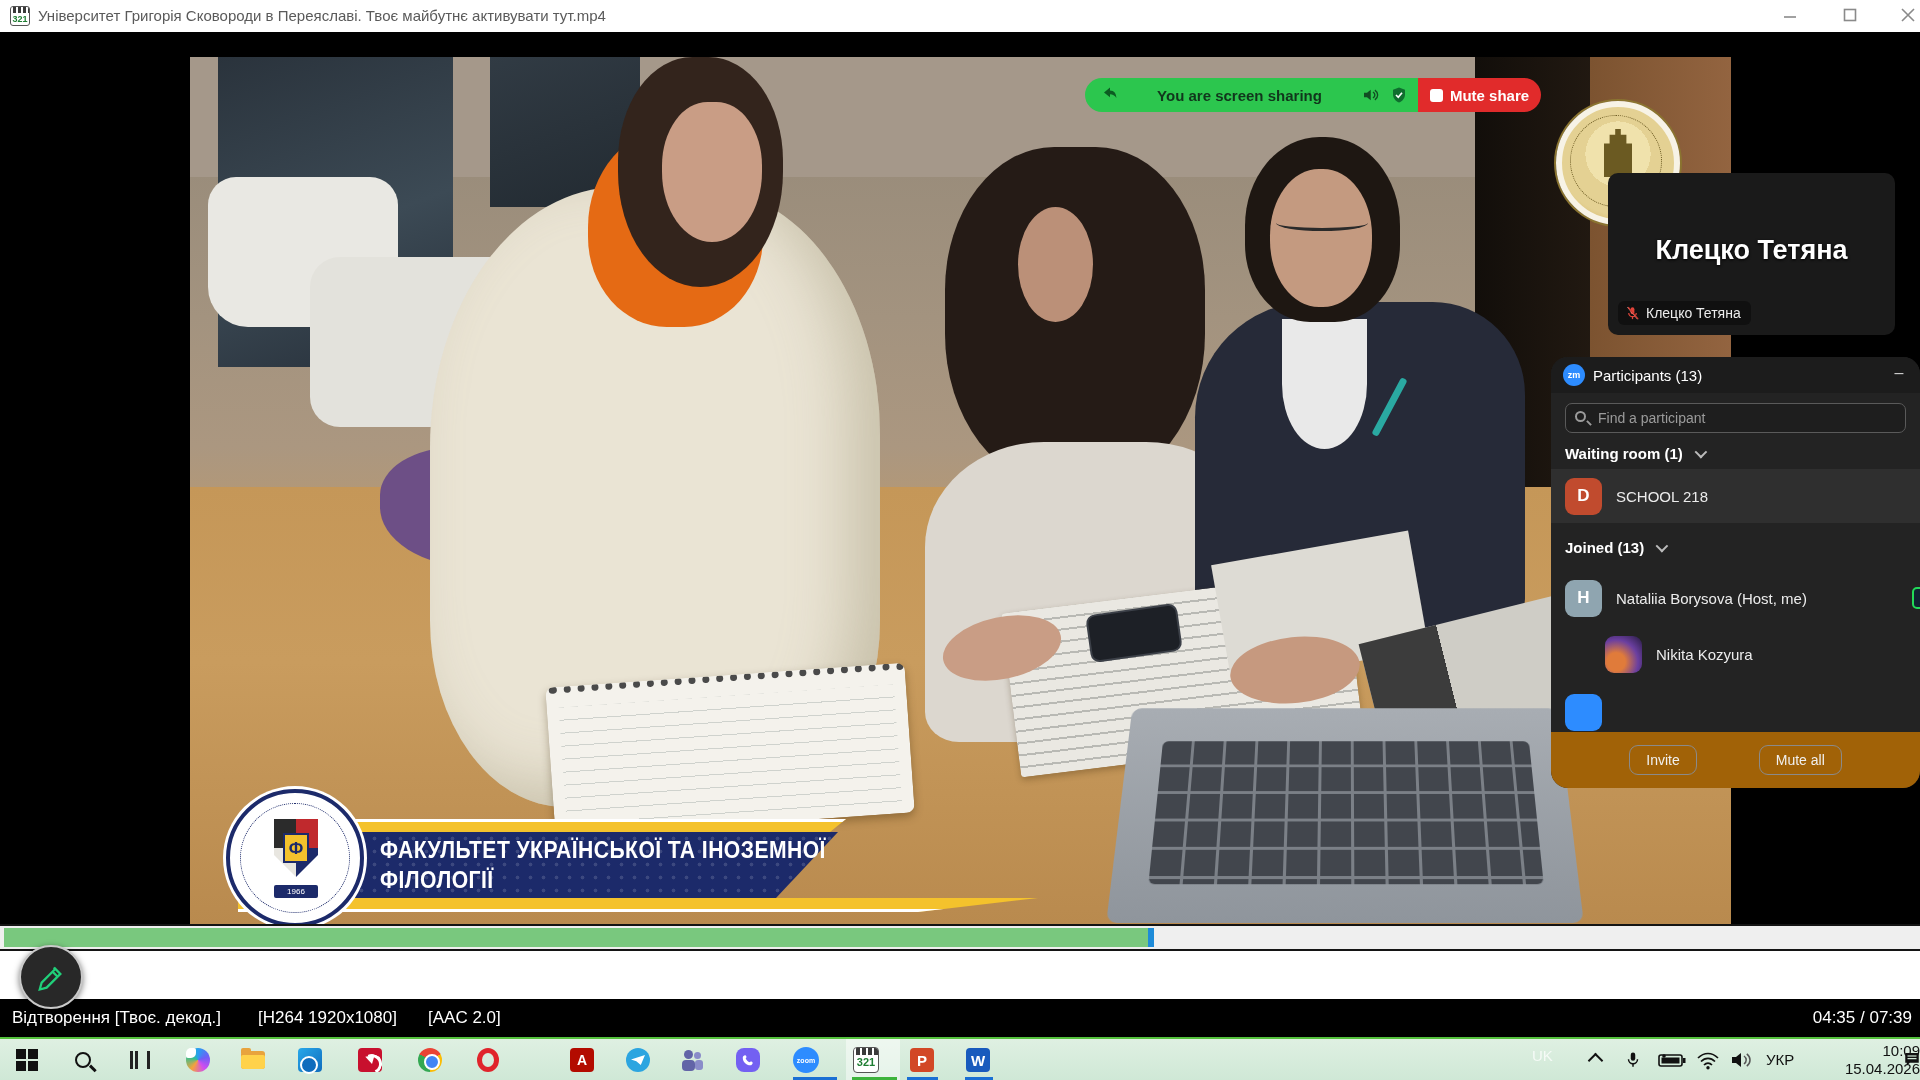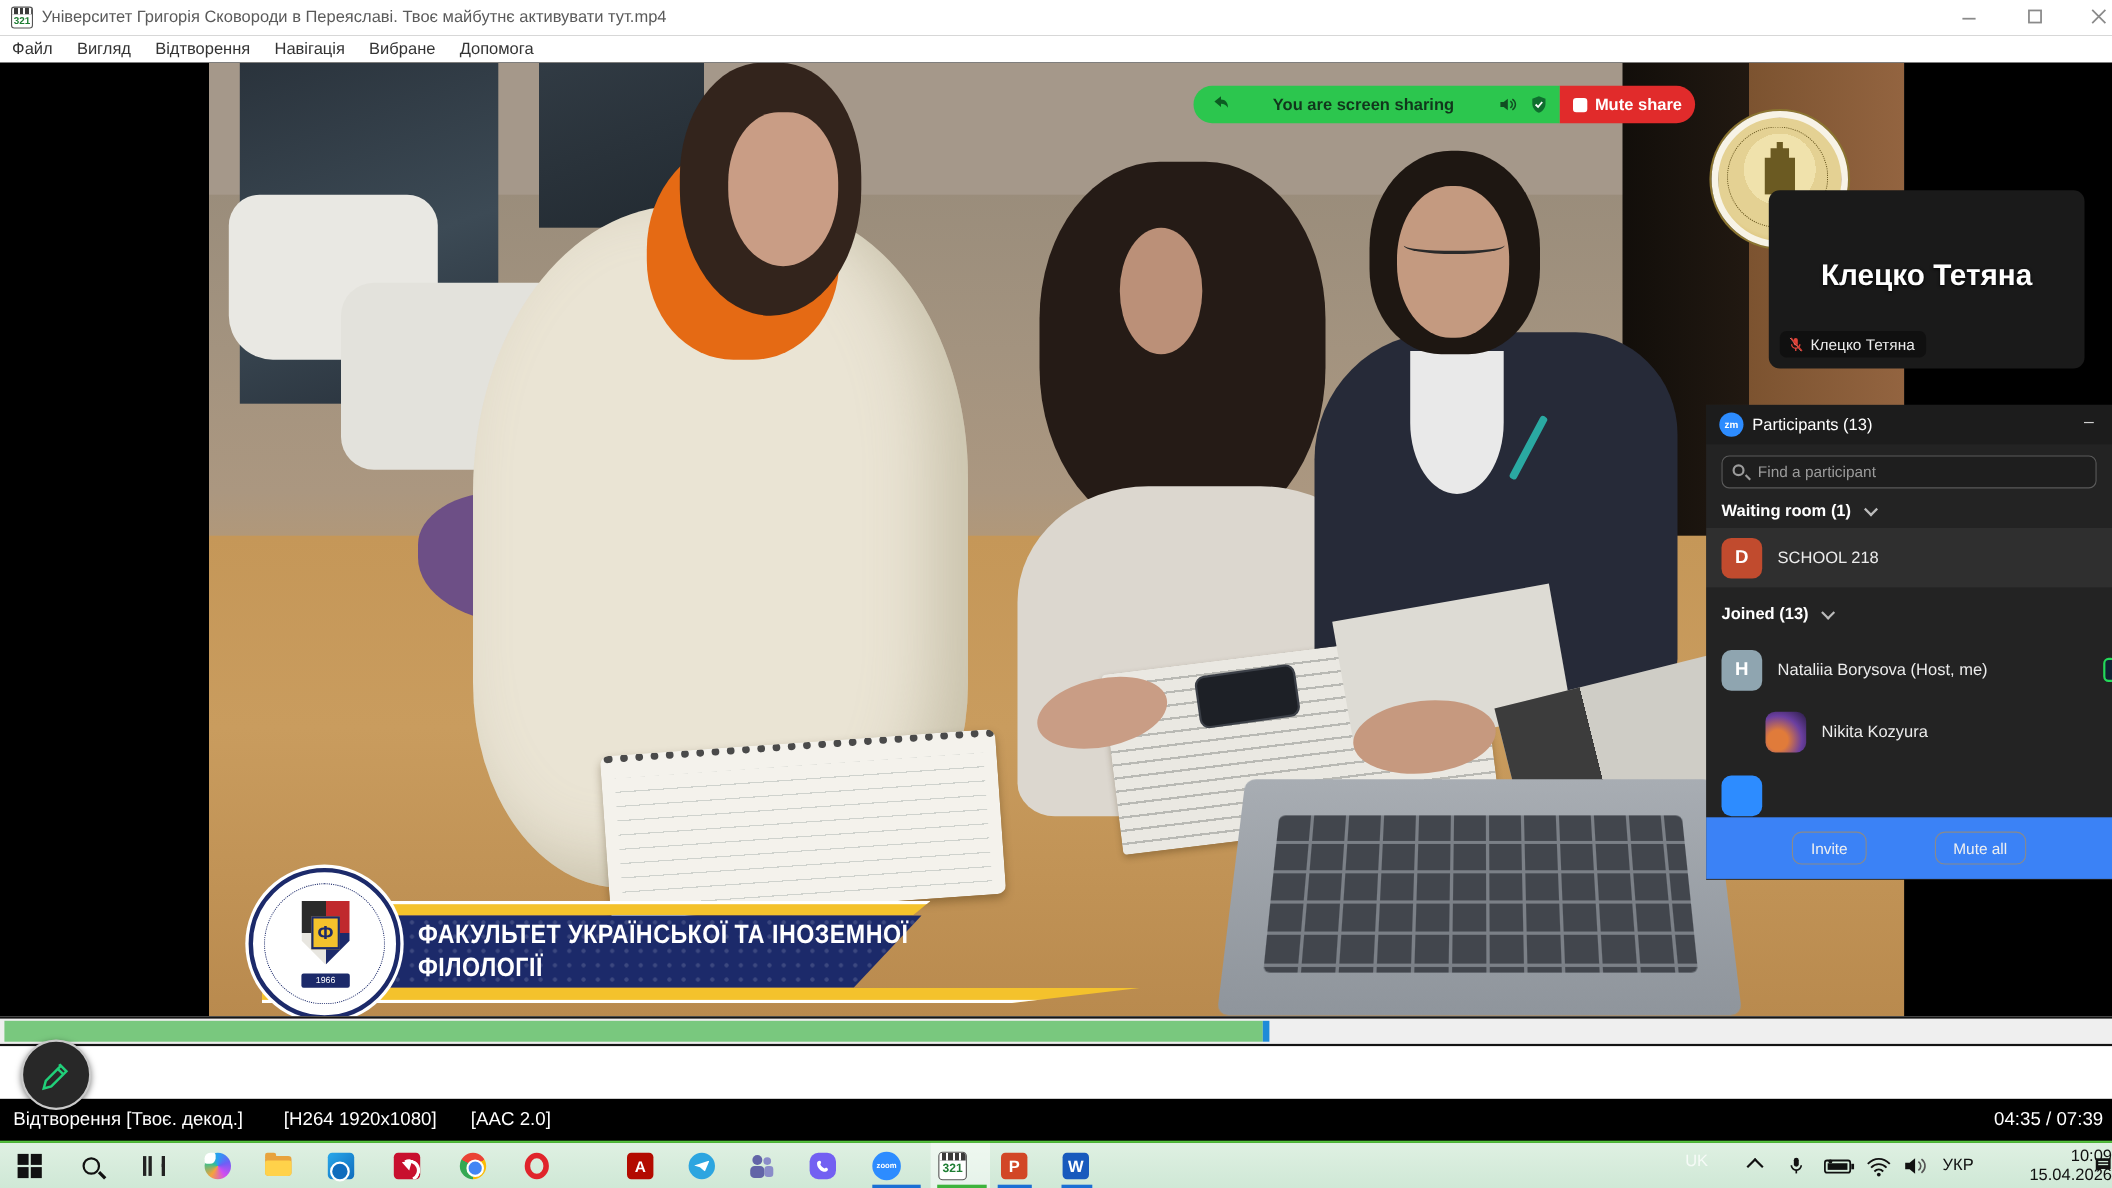--- a/index.html
+++ b/index.html
@@ -111,40 +111,40 @@
   .share-stop { font-size:15px; font-weight:bold; color:#fff; }
 
   
   .thumb { left:1608px; top:173px; width:287px; height:162px; background:#1a1a1a; border-radius:10px; }
   .thumb-name { position:absolute; left:0; top:62px; width:100%; text-align:center;
      font-size:27px; font-weight:bold; color:#fff; text-shadow:0 1px 3px #000; }
   .thumb-label { position:absolute; left:10px; bottom:10px; background:rgba(10,10,10,.6); border-radius:6px;
      display:flex; align-items:center; gap:6px; padding:4px 10px 4px 7px; color:#ececec; font-size:14px; }
 
   
-  .panel { left:1551px; top:368px; width:369px; height:431px; background:#232323; color:#eee; overflow:hidden; }
+  .panel { left:1551px; top:357px; width:369px; height:431px; background:#232323; color:#eee; overflow:hidden;border-radius:17px; }
   .p-head { position:absolute; left:0; top:0; width:100%; height:36px; background:#1c1c1c; display:flex; align-items:center; padding:0 12px; gap:8px; }
   .zm-logo { width:22px; height:22px; border-radius:50%; background:#2d8cff; color:#fff; font-size:9px; font-weight:bold;
      display:flex; align-items:center; justify-content:center; }
   .p-title { font-size:15px; color:#fff; flex:1; }
   .p-min { width:18px; height:18px; color:#cfcfcf; font-size:16px; line-height:14px; text-align:center; }
   .p-search { position:absolute; left:14px; top:46px; width:341px; height:30px; background:#1e1e1e; border:1px solid #5a5a5a;
      border-radius:7px; color:#cfcfcf; font-size:14px; padding:0 10px 0 32px; outline:none; }
   .p-search::placeholder { color:#9b9b9b; }
   .search-glyph { position:absolute; left:24px; top:54px; width:11px; height:11px; border:2px solid #9b9b9b; border-radius:50%; }
   .search-glyph:after { content:""; position:absolute; left:9px; top:9px; width:6px; height:2px; background:#9b9b9b; transform:rotate(45deg); }
   .p-section { position:absolute; left:14px; font-size:15px; font-weight:bold; color:#fff; display:flex; align-items:center; gap:12px; }
   .chev { width:9px; height:9px; border-right:2px solid #bbb; border-bottom:2px solid #bbb; transform:rotate(45deg) translateY(-2px); }
   .p-row { position:absolute; left:0; width:369px; height:54px; display:flex; align-items:center; gap:14px; padding:0 14px; }
   .p-row.hl { background:#2f2f2f; }
   .p-av { width:37px; height:37px; border-radius:9px; color:#fff; font-size:17px; font-weight:bold;
      display:flex; align-items:center; justify-content:center; flex-shrink:0; }
   .p-name { font-size:15px; color:#ececec; white-space:nowrap; }
   .share-ind { position:absolute; right:-4px; top:16px; width:12px; height:22px; border:2px solid #23d959; border-radius:5px; background:#123; }
-  .p-foot { position:absolute; left:0; bottom:0; width:100%; height:56px; background:#3b82f6;
+  .p-foot { position:absolute; left:0; bottom:0; width:100%; height:56px; background:#a16207;
      display:flex; align-items:center; justify-content:center; gap:62px; }
   .p-btn { min-width:64px; padding:6px 16px; background:transparent; border:1px solid #8a8a8a; border-radius:9px;
      color:#f0f0f0; font-size:14px; text-align:center; }
 
   
   .wm { left:1418px; top:901px; color:rgba(200,200,200,.85); z-index:40; pointer-events:none; }
   .wm-1 { font-size:26px; color:rgba(205,205,205,.75); }
   .wm-2 { font-size:21px; margin-top:7px; color:rgba(160,160,160,.9); }
   .wm-3 { font-size:21px; margin-top:5px; color:rgba(185,185,185,.9); }
 
@@ -241,28 +241,20 @@
           <rect x="1.5" y="1.5" width="11" height="11" fill="none" stroke="#8a8a8a" stroke-width="1.6"></rect>
         </svg>
     </div>
     <div class="abs wc" style="left:1886px;">
       <svg width="14" height="14">
           <path d="M1 1l12 12M13 1L1 13" stroke="#8a8a8a" stroke-width="1.6"></path>
         </svg>
     </div>
   </div>
 
-  <div class="abs menubar">
-    <span class="menu-item">Файл</span>
-    <span class="menu-item">Вигляд</span>
-    <span class="menu-item">Відтворення</span>
-    <span class="menu-item">Навігація</span>
-    <span class="menu-item">Вибране</span>
-    <span class="menu-item">Допомога</span>
-  </div>
 
   <div class="abs player">
     <div class="video">
 
       <div class="sc wall-strip"></div>
       <div class="sc window-dark"></div>
       <div class="sc window-dark2"></div>
       <div class="sc chair1"></div>
       <div class="sc chair2"></div>
       <div class="sc door"></div>

